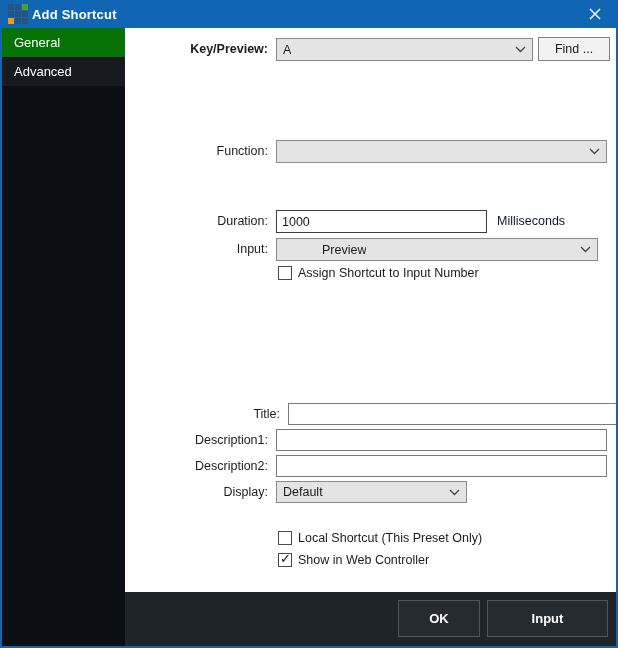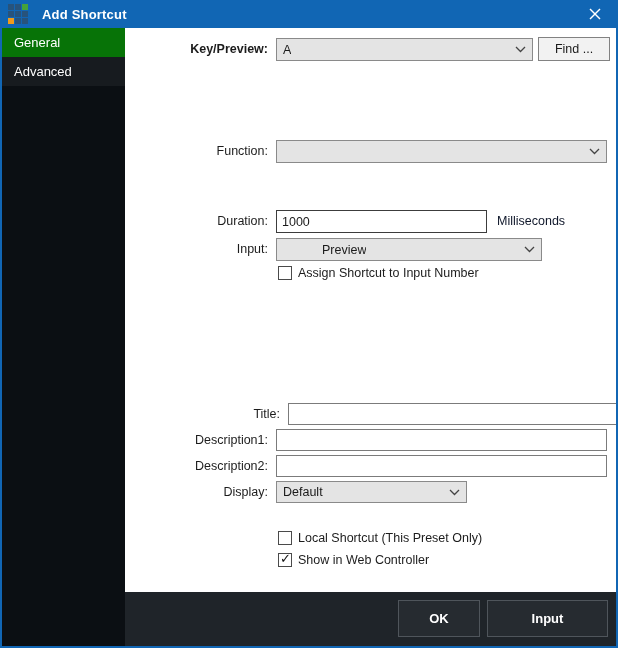--- a/index.html
+++ b/index.html
@@ -18,21 +18,21 @@
     background:#1166b4; display:flex; align-items:center;
   }
   .app-icon {
     width:20px; height:20px; margin-left:6px;
     display:grid; grid-template-columns:repeat(3,6px); grid-template-rows:repeat(3,6px);
     gap:1px;
   }
   .app-icon span { background:#27537c; }
   .app-icon span.g { background:#45a23a; }
   .app-icon span.o { background:#ef9b1d; }
-  .title-text { color:#fff; font-size:13px; font-weight:600; margin-left:14px; letter-spacing:.2px; }
+  .title-text { color:#fff; font-size:13px; font-weight:600; margin-left:4px; letter-spacing:.2px; }
   .close-btn {
     position:absolute; right:0; top:0; width:42px; height:28px;
     display:flex; align-items:center; justify-content:center; cursor:pointer;
   }
 
   
   .sidebar {
     position:absolute; left:0; top:28px; width:123px; height:618px;
     background:#0b0f13; color:#fff;
   }
@@ -162,21 +162,21 @@
     </div>
 
     <div class="row" style="top:182px; left:0; width:491px; height:23px;">
       <div class="lbl">Duration:</div>
       <input class="tf dark" style="left: 151px; top: 0px; width: 211px; height: 23px;" value="1000">
       <div class="unit-label" style="left:372px; top:0;">Milliseconds</div>
     </div>
 
     <div class="row" style="top:210px; left:0; width:491px; height:23px;">
       <div class="lbl">Input:</div>
-      <div class="combo" style="left:151px; top:0; width:266px; height:23px;padding-left:45px;">
+      <div class="combo" style="left:151px; top:0; width:322px; height:23px;padding-left:45px;">
         <span class="val">Preview</span>
         <span class="chev">
           <svg width="11" height="7" viewBox="0 0 11 7">
               <polyline points="1,1 5.5,5.5 10,1" fill="none" stroke="#444" stroke-width="1.3"></polyline>
             </svg>
         </span>
       </div>
     </div>
 
     <div class="check-row" style="left:153px; top:238px;">

